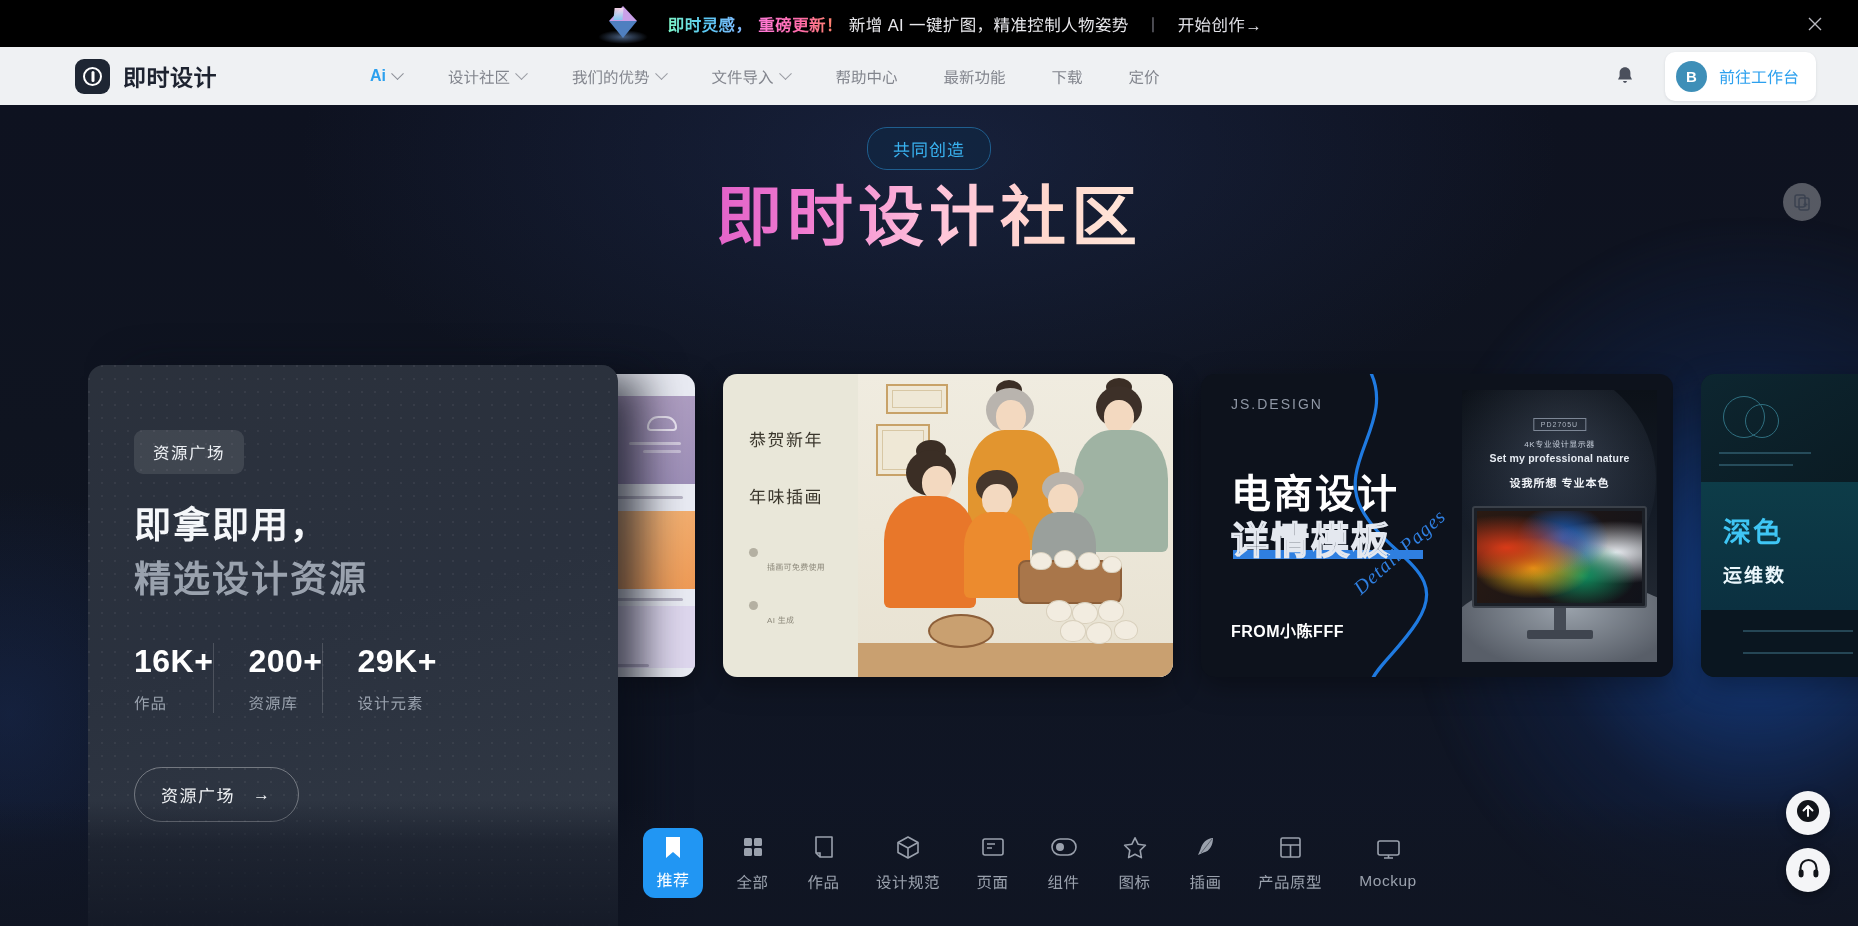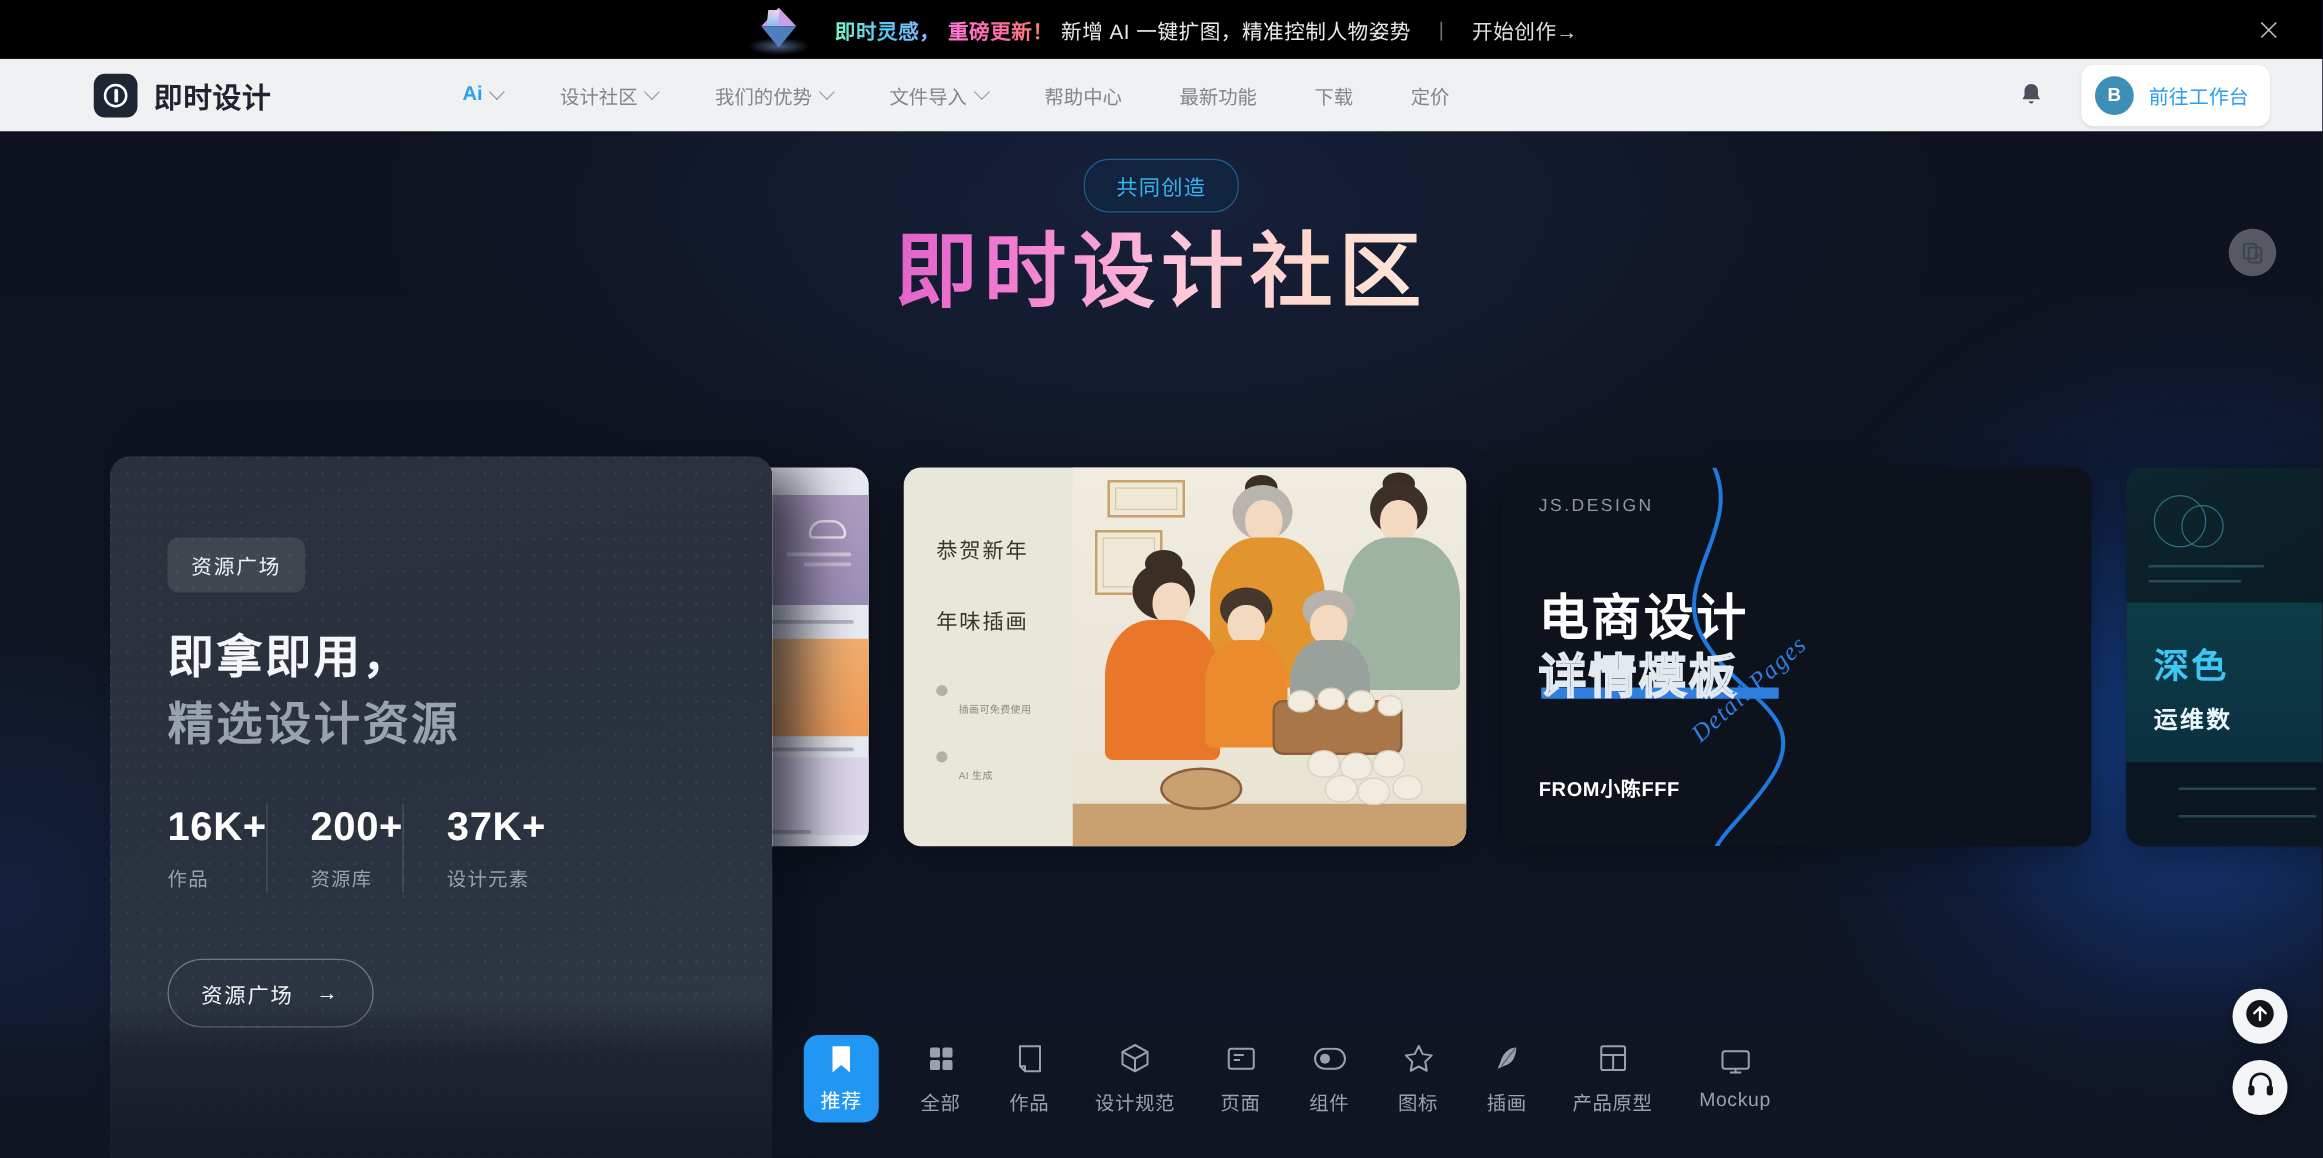--- a/index.html
+++ b/index.html
@@ -570,20 +570,33 @@
         <svg class="ecom-wave" viewBox="0 0 472 303" preserveAspectRatio="none">
           <path d="M168 -5 C 196 46, 136 88, 160 134 C 186 184, 250 196, 216 248 C 198 276, 176 292, 170 308" fill="none" stroke="#1f7ae0" stroke-width="3.2"></path>
         </svg>
         <div class="ecom-brand">JS.DESIGN</div>
         <div class="ecom-t1">电商设计</div>
         <div class="ecom-underline"></div>
         <div class="ecom-t2">详情模板</div>
         <div class="ecom-script">Detail Pages</div>
         <div class="ecom-from">FROM小陈FFF</div>
 
+        <div class="ecom-poster">
+          <div class="poster-moon"></div>
+          <div class="poster-floor"></div>
+          <div class="poster-sku">PD2705U</div>
+          <div class="poster-l1">4K专业设计显示器</div>
+          <div class="poster-l2">Set my professional nature</div>
+          <div class="poster-l3">设我所想 专业本色</div>
+          <div class="monitor">
+              <div class="monitor-screen"></div>
+            </div>
+          <div class="mon-stand"></div>
+          <div class="mon-base"></div>
+        </div>
       </div>
 
       <div class="card c-partial-right">
         <div class="pr-top"></div>
         <div class="pr-circle"></div>
         <div class="pr-circle2"></div>
         <div class="pr-line" style="left:18px; top:78px; width:92px;"></div>
         <div class="pr-line" style="left:18px; top:90px; width:74px;"></div>
         <div class="pr-mid"></div>
         <div class="pr-t1">深色</div>
@@ -602,21 +615,21 @@
       <div class="stats">
         <div class="stat">
           <div class="stat-num">16K+</div>
           <div class="stat-lbl">作品</div>
         </div>
         <div class="stat">
           <div class="stat-num">200+</div>
           <div class="stat-lbl">资源库</div>
         </div>
         <div class="stat">
-          <div class="stat-num">37K+</div>
+          <div class="stat-num">29K+</div>
           <div class="stat-lbl">设计元素</div>
         </div>
       </div>
 
       <div class="info-cta">
         <span>资源广场</span>
         <span>→</span>
       </div>
     </div>
 

